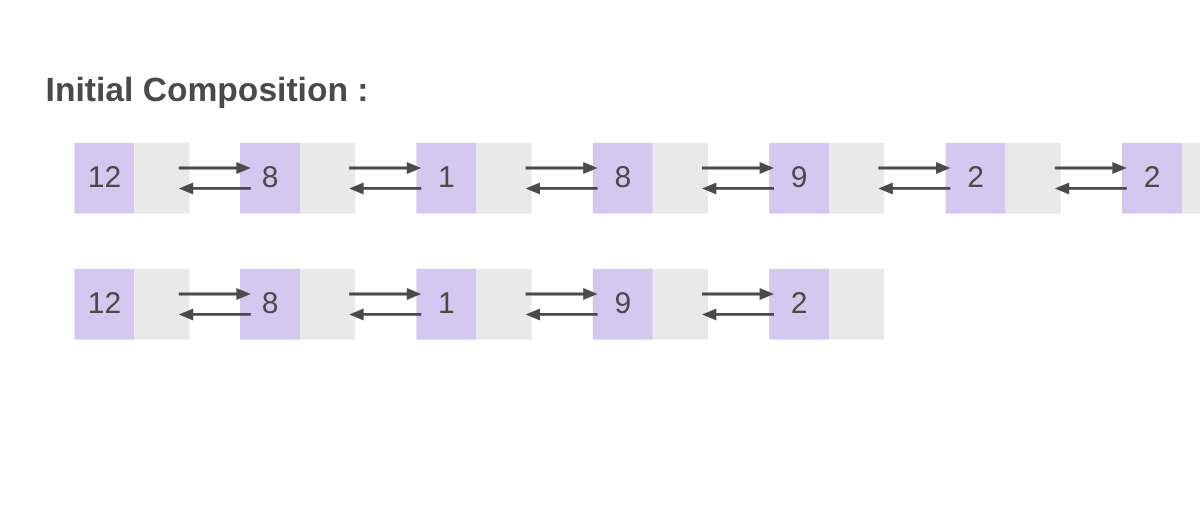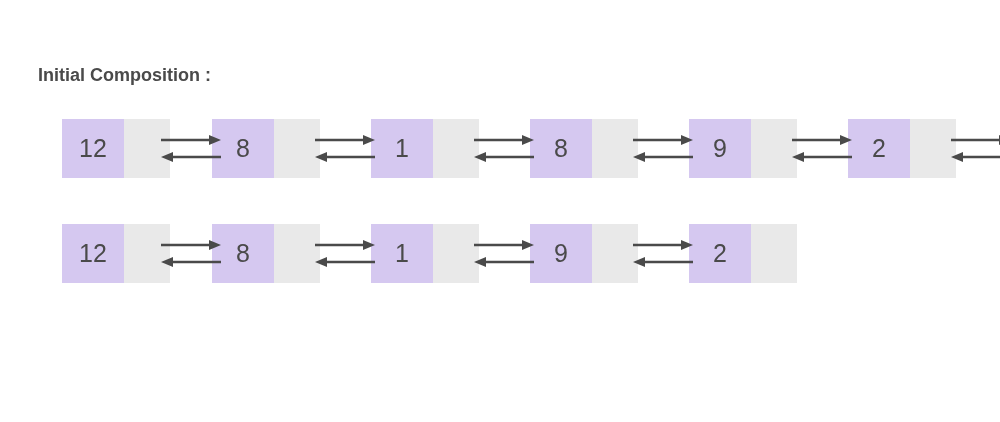--- a/index.html
+++ b/index.html
@@ -14,21 +14,21 @@
     width: 1000px;
     height: 422px;
     background: var(--page-bg);
     font-family: "Liberation Sans", sans-serif;
     overflow: hidden;
   }
   .canvas {
     padding: 59px 0 0 38px;
   }
   .section-title {
-    font-size: 18px;
+    font-size: 28px;
     line-height: 32px;
     font-weight: 700;
     color: var(--ink);
     margin: 0 0 28px 0;
   }
   .node-row {
     display: flex;
     align-items: flex-start;
     margin-left: 24px;
     margin-bottom: 46px;
@@ -39,21 +39,21 @@
     flex: 0 0 auto;
     height: 59px;
   }
   .cell {
     height: 59px;
     display: flex;
     align-items: center;
     justify-content: center;
   }
   .cell.value {
-    width: 62px;
+    width: 50px;
     background: var(--value-bg);
     color: var(--ink);
     font-size: 25px;
     font-weight: 400;
   }
   .cell.pointer {
     width: 46px;
     background: var(--pointer-bg);
   }
   .connector {

